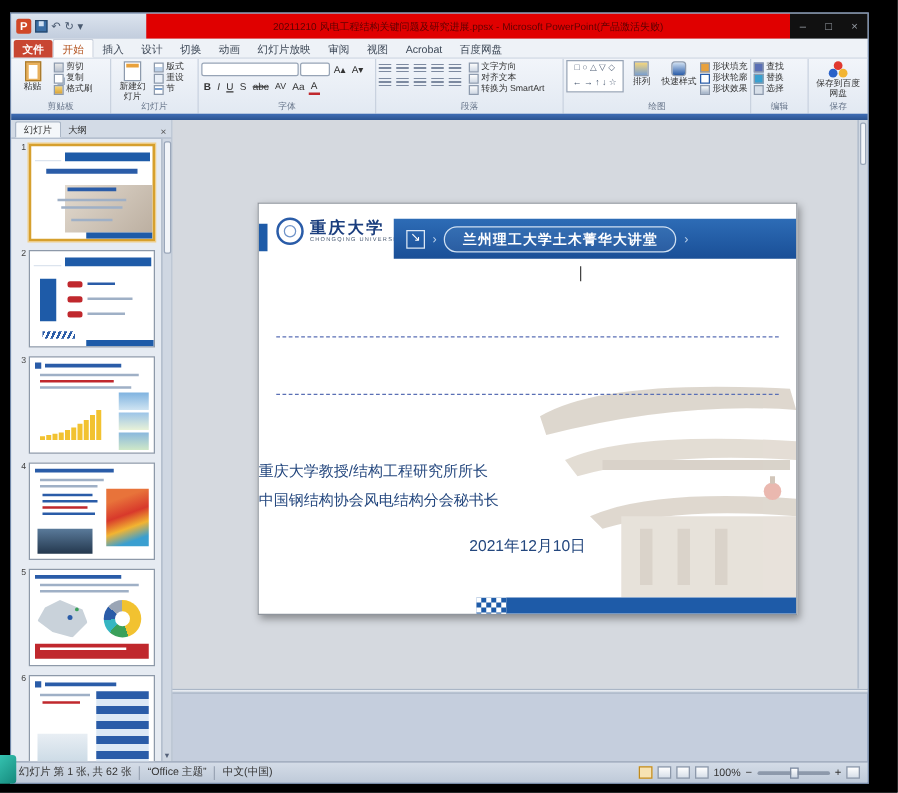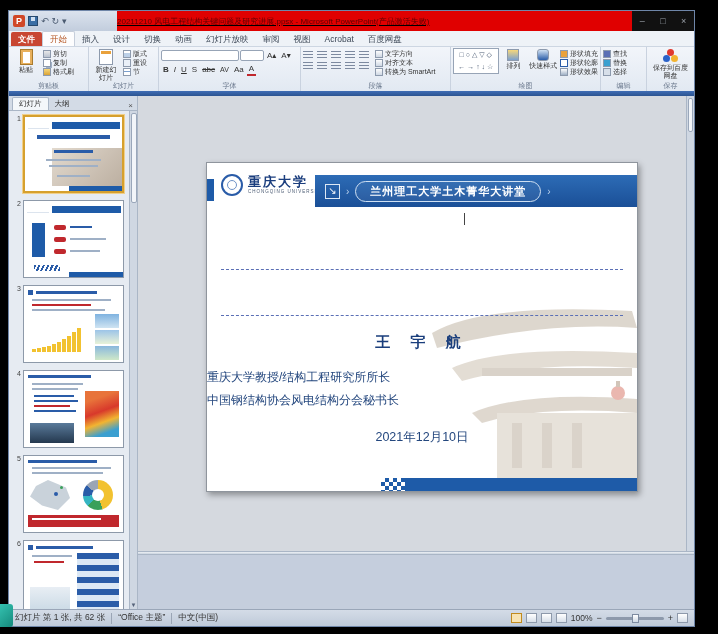--- a/index.html
+++ b/index.html
@@ -11,21 +11,21 @@
        background:#c5cedd;border:1px solid #6f86a8;display:flex;flex-direction:column;}
 
   
   .titlebar{height:20px;display:flex;align-items:stretch;background:linear-gradient(#dbe3ee,#c2cddd);}
   .qat{display:flex;align-items:center;gap:3px;padding:0 4px;width:108px;}
   .appicon{width:12px;height:12px;background:#d04727;color:#fff;font-size:9px;font-weight:bold;
            display:flex;align-items:center;justify-content:center;border-radius:2px;}
   .saveicon{width:10px;height:10px;background:#3a6ea5;border:1px solid #27496e;position:relative;}
   .saveicon:before{content:"";position:absolute;left:2px;top:0;width:4px;height:4px;background:#cfe0f2;}
   .qbtn{font-size:9px;color:#4a5a70;line-height:1;}
-  .title-red{flex:1;background:#e00000;display:flex;align-items:center;overflow:hidden;text-decoration:underline;}
+  .title-red{flex:1;background:#e00000;display:flex;align-items:center;justify-content:center;overflow:hidden;}
   .title-red span{font-size:8px;color:#5e0000;white-space:nowrap;}
   .winctl{width:62px;background:#111;display:flex;align-items:center;justify-content:space-around;}
   .winctl span{color:#9aa0a8;font-size:9px;line-height:1;}
 
   
   .tabrow{height:16px;background:#eef2f7;display:flex;align-items:flex-end;padding-left:2px;border-bottom:1px solid #cdd6e2;}
   .tab{font-size:8.5px;color:#3d4document7;color:#3d4857;padding:2px 7px;line-height:1.2;}
   .tab-file{background:#c84632;color:#fff;font-weight:bold;border-radius:2px 2px 0 0;}
   .tab-active{background:#fdfdfe;border:1px solid #c6cedb;border-bottom:none;color:#b3521e;border-radius:2px 2px 0 0;}
 
@@ -510,21 +510,20 @@
               <rect x="90" y="150" width="10" height="45" fill="#a08e76"></rect>
               <rect x="120" y="150" width="10" height="45" fill="#a08e76"></rect>
               <rect x="150" y="150" width="10" height="45" fill="#a08e76"></rect>
               <circle cx="196" cy="120" r="7" fill="#c9452f"></circle>
               <rect x="194" y="108" width="4" height="6" fill="#8a6a4a"></rect>
             </svg>
 
             <div class="c-dash" style="top:106px"></div>
             <div class="c-dash" style="top:152px"></div>
 
-            <div class="c-author">王 宇 航</div>
             <div class="c-role" style="top:206px">重庆大学教授/结构工程研究所所长</div>
             <div class="c-role" style="top:229px">中国钢结构协会风电结构分会秘书长</div>
             <div class="c-date">2021年12月10日</div>
 
             <div class="c-cursor"></div>
             <div class="c-checker"></div>
             <div class="c-footer-blue"></div>
           </div>
 
           <div class="vscroll">

